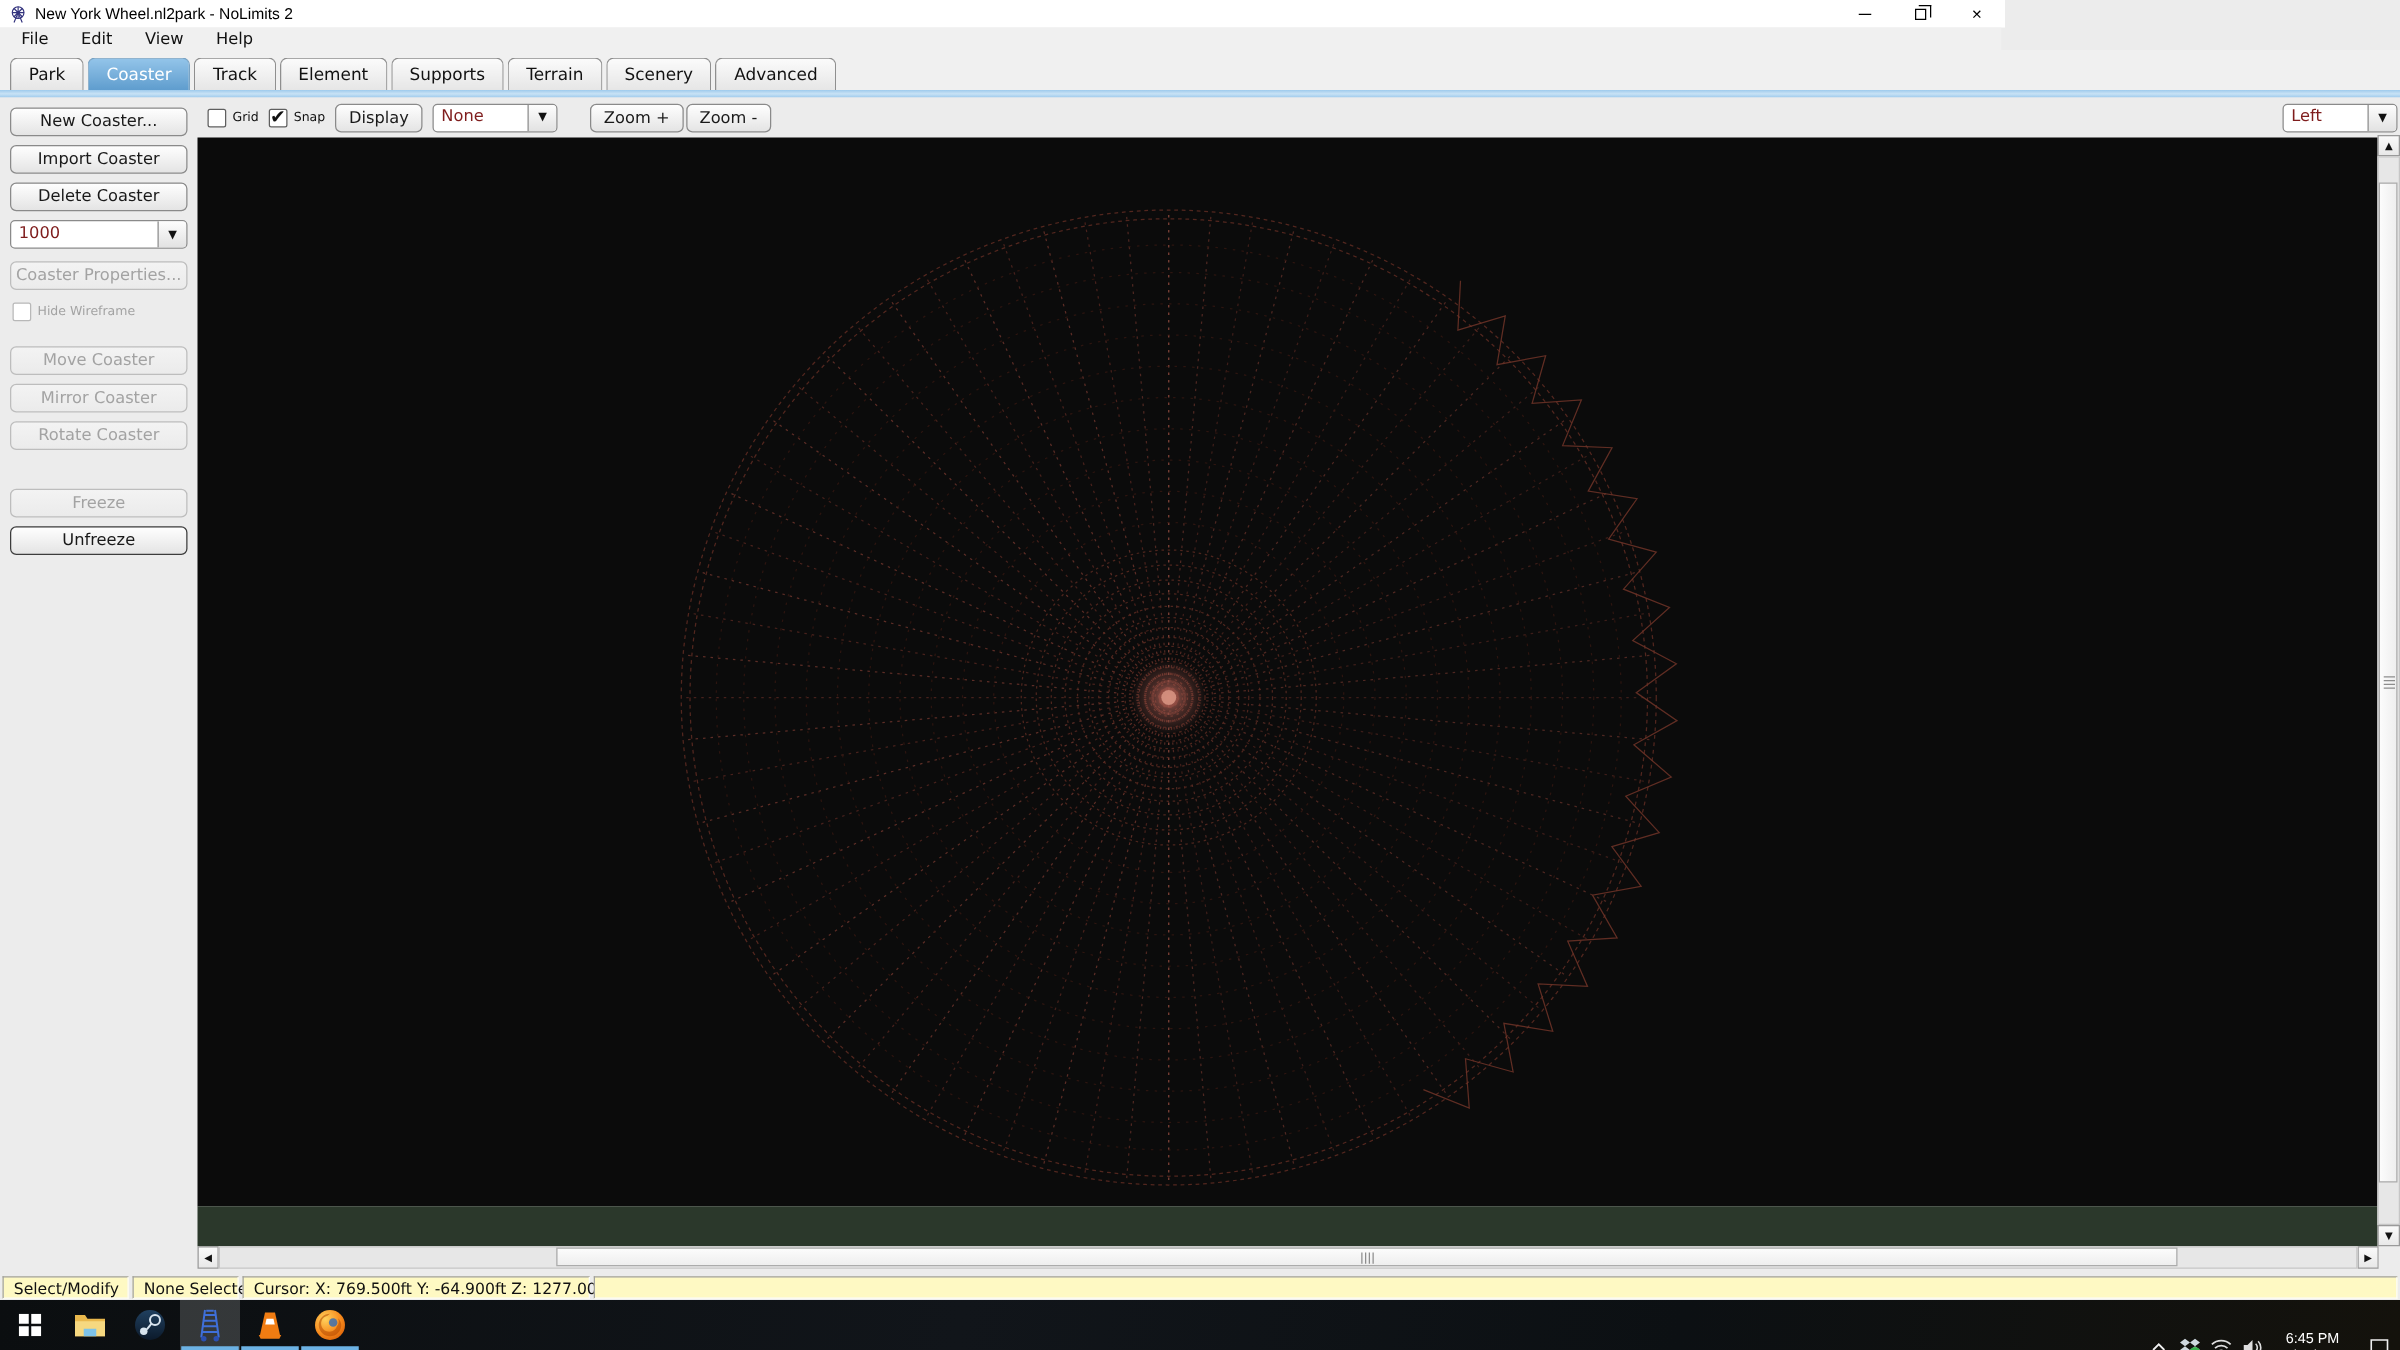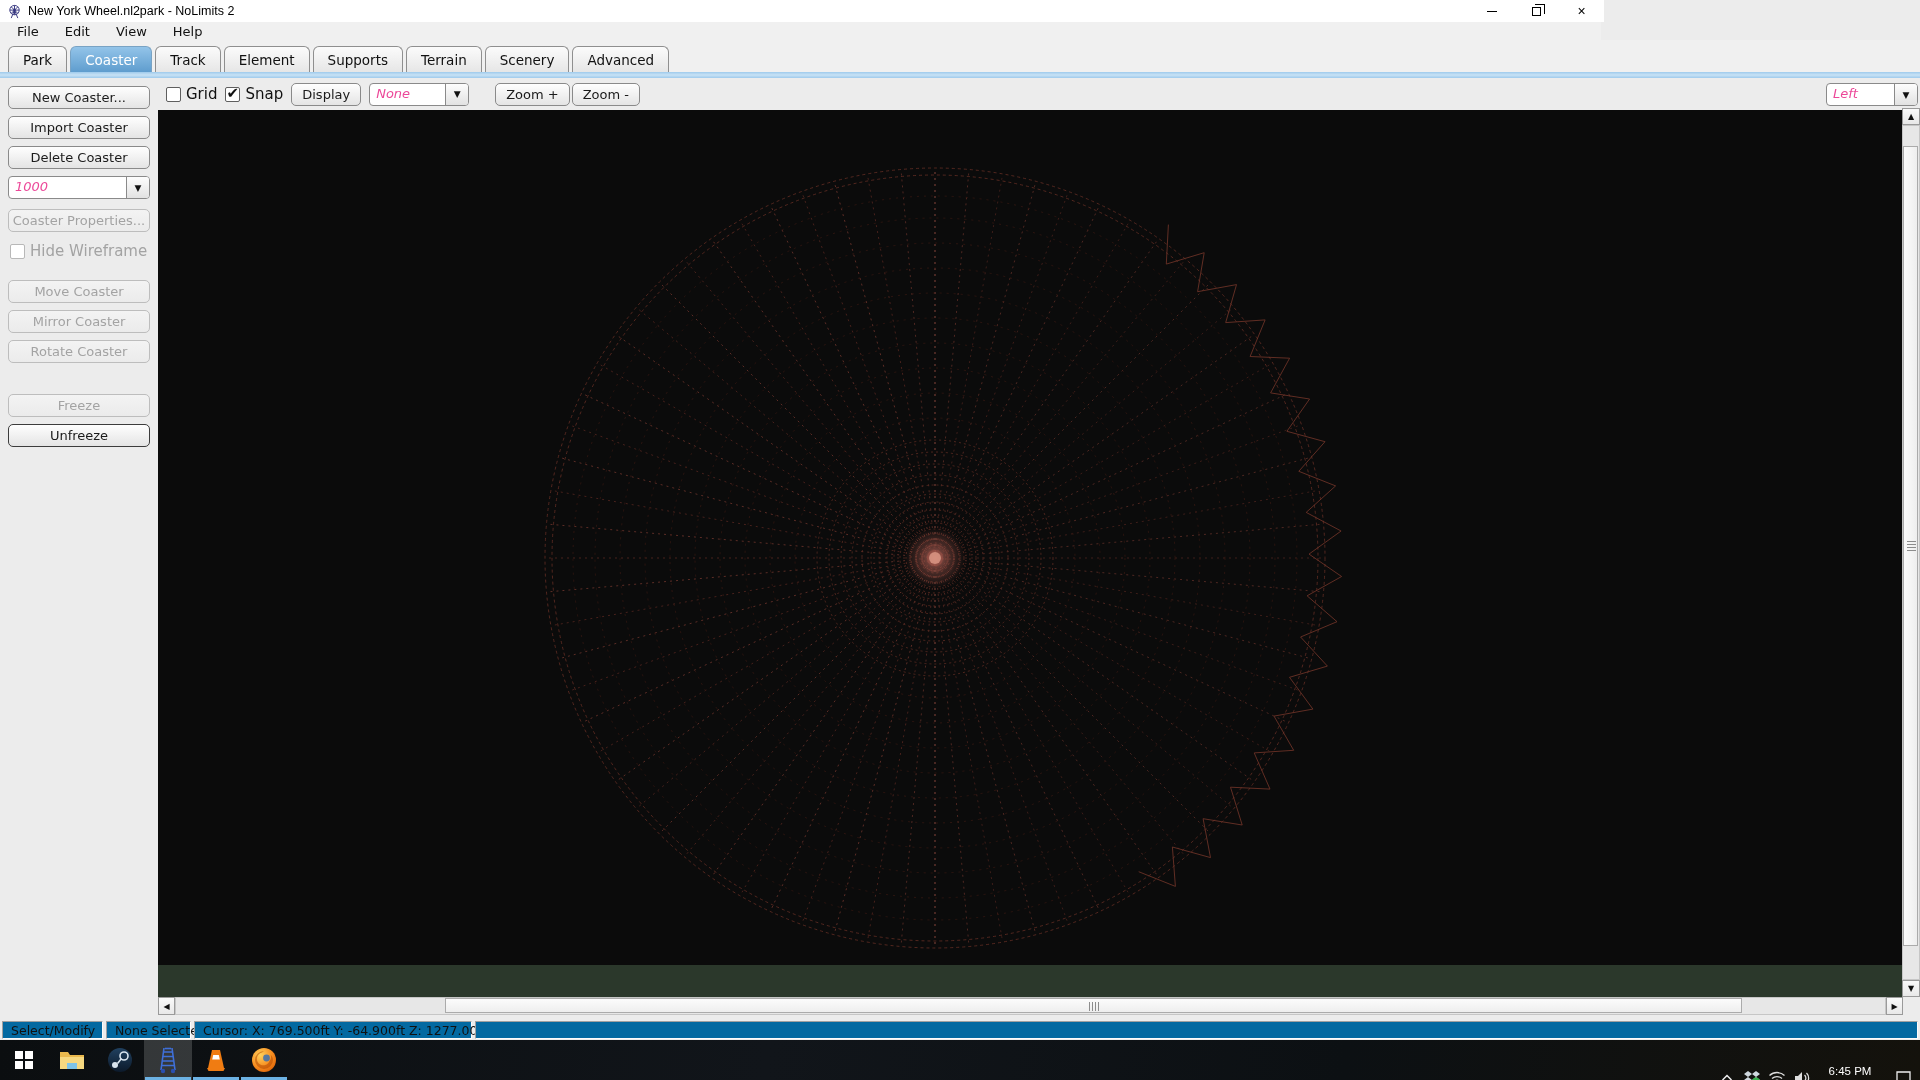--- a/index.html
+++ b/index.html
@@ -42,25 +42,25 @@
          font-size:13px; color:#1a1a1a; display:flex; align-items:center; justify-content:center;
          height:23px; padding:0 10px; white-space:nowrap; }
   .btn.disabled { color:#a3a3a3; border-color:#bdbdbd; background:linear-gradient(#f3f3f3,#ebebeb); }
   .btn.strong { border-color:#3c3c3c; }
   .checkwrap { display:flex; align-items:center; gap:5px; }
   .checkbox { width:15px; height:15px; background:#fff; border:1px solid #5f5f5f; border-radius:2px;
               position:relative; }
   .checkbox .mark { display:none; position:absolute; left:0px; top:-4px; font-size:15px; color:#111; }
   .checkbox.checked .mark { display:block; }
   .checkbox.disabled { border-color:#b8b8b8; }
-  .checklabel { font-size:15px; color:#111; }
+  .checklabel { font-size:10px; color:#111; }
   .checklabel.disabled { color:#a3a3a3; }
   .combo { height:23px; background:#fff; border:1px solid #8a8a8a; border-radius:4px; display:flex;
            overflow:hidden; }
-  .combo .val { flex:1; font-size:13px; color:#ec4899; padding:2px 6px;font-style:italic; }
+  .combo .val { flex:1; font-size:13px; color:#7f1d1d; padding:2px 6px; }
   .combo .arrowbtn { width:23px; border-left:1px solid #8a8a8a; background:linear-gradient(#fdfdfd,#e2e2e2);
                      display:flex; align-items:center; justify-content:center; font-size:9px; color:#111; }
   .combo-none { width:100px; }
   .combo-view { position:absolute; left:1826px; top:83px; width:92px; }
 
   
   .sidebar { position:absolute; left:0; top:78px; width:158px; height:942px; background:#ececec;
              padding:8px 8px 0 8px; }
   .sidebar .btn { width:142px; margin-bottom:7px; }
   .combo-coaster { width:142px; margin:3px 10px 10px 0; }
@@ -89,21 +89,21 @@
   .grip-h { position:absolute; left:50%; top:3px; transform:translateX(-50%); display:flex; gap:2px; }
   .grip-h i { width:1px; height:9px; background:#8d8d8d; display:block; }
   .grip-v { position:absolute; top:50%; left:3px; transform:translateY(-50%); display:flex;
             flex-direction:column; gap:2px; }
   .grip-v i { width:9px; height:1px; background:#8d8d8d; display:block; }
   .sb-corner { width:17px; height:18px; background:#ececec; }
 
   
   .statusbar { position:absolute; left:0; top:1020px; width:1920px; height:20px; background:#ececec;
                display:flex; gap:3px; padding:1px 2px; }
-  .statuscell { height:18px; background:#0369a1; border:1px solid; border-color:#a0a0a0 #fbfbfb #fbfbfb #a0a0a0;
+  .statuscell { height:18px; background:#fef9c3; border:1px solid; border-color:#a0a0a0 #fbfbfb #fbfbfb #a0a0a0;
                 font-size:12.5px; color:#111; padding:1px 8px; white-space:nowrap; }
   .cell-mode { width:101px; } .cell-sel { width:85px; } .cell-cursor { width:278px; }
   .cell-extra { flex:1; }
 
   
   .taskbar { position:absolute; left:0; top:1040px; width:1920px; height:40px;
              background:linear-gradient(100deg,#0b0e10,#11151a 40%,#0c1013 70%,#14120c);
              display:flex; align-items:stretch; font-family:"Liberation Sans", sans-serif; }
   .tb-cell { width:48px; height:40px; display:flex; align-items:center; justify-content:center;
              position:relative; }

